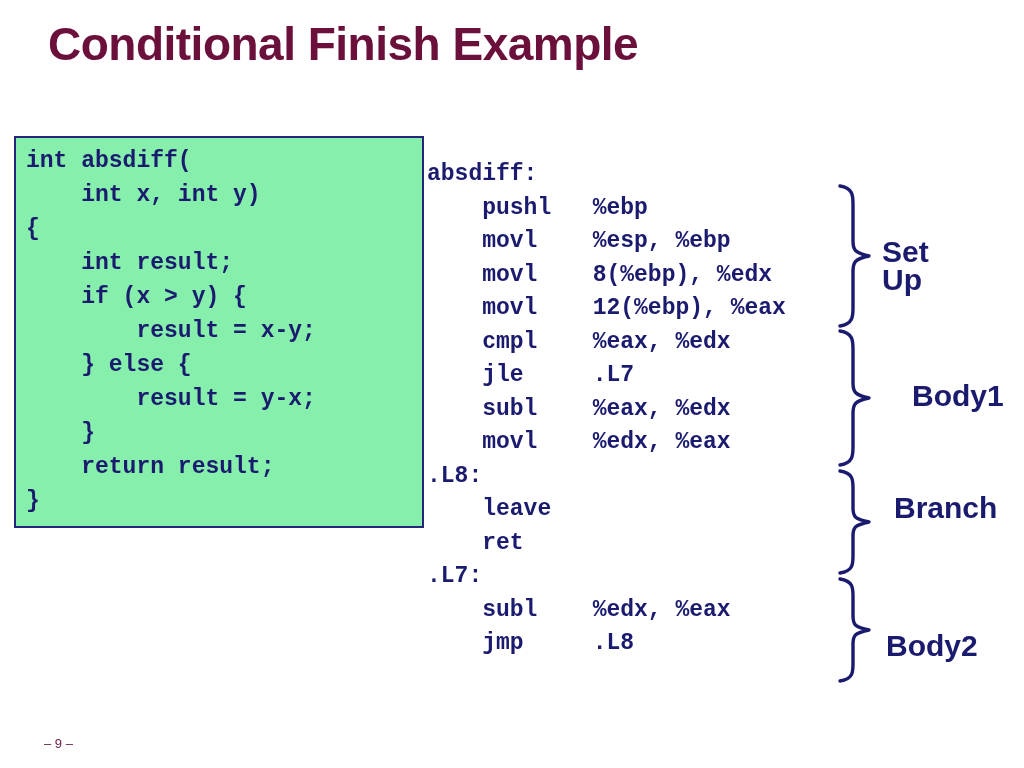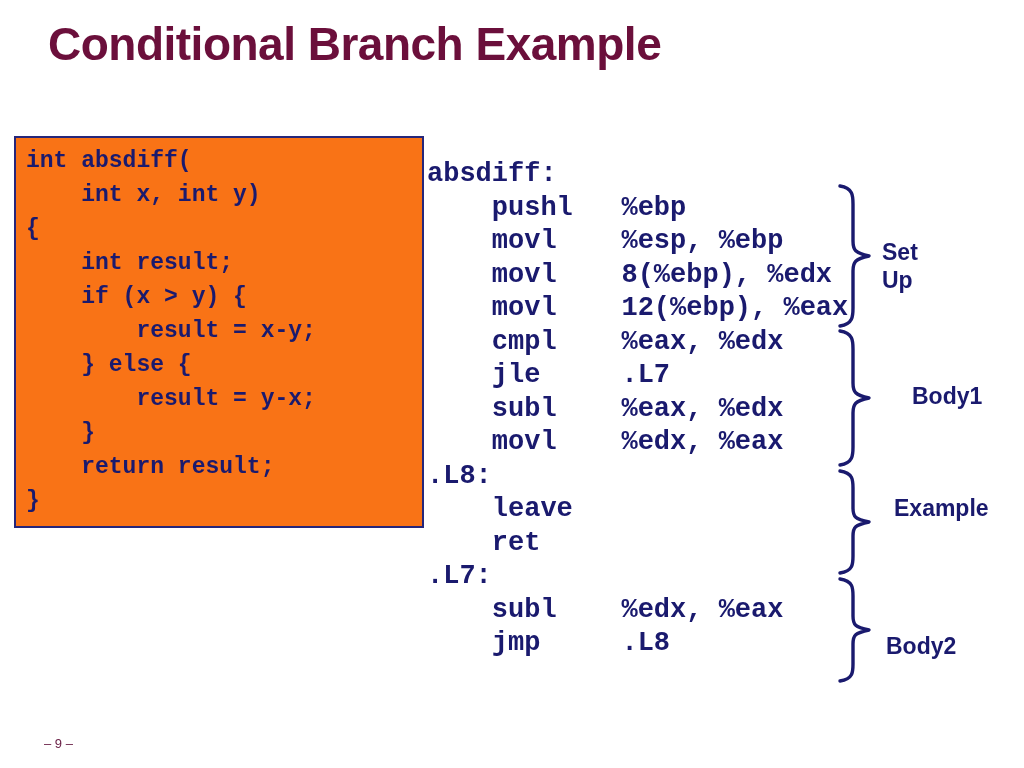--- a/index.html
+++ b/index.html
@@ -32,21 +32,21 @@
     white-space: nowrap;
   }
 
   
   #c-code-box {
     position: absolute;
     left: 14px;
     top: 136px;
     width: 410px;
     height: 392px;
-    background: #f97316;
+    background: #86efac;
     border: 2px solid #26267a;
     box-sizing: border-box;
   }
   #c-code-text {
     position: absolute;
     left: 10px;
     top: 6px;
     margin: 0;
     font-family: "Liberation Mono", "DejaVu Sans Mono", monospace;
     font-weight: bold;
@@ -57,42 +57,42 @@
   }
 
   
   #asm-code {
     position: absolute;
     left: 427px;
     top: 158px;
     margin: 0;
     font-family: "Liberation Mono", "DejaVu Sans Mono", monospace;
     font-weight: bold;
-    font-size: 27px;
+    font-size: 23px;
     line-height: 33.5px;
     color: #1a1a6e;
     white-space: pre;
   }
 
   
   #braces {
     position: absolute;
     left: 0;
     top: 0;
     width: 1024px;
     height: 768px;
     pointer-events: none;
   }
 
   
   .section-label {
     position: absolute;
     font-family: "Liberation Sans", sans-serif;
     font-weight: bold;
-    font-size: 23px;
+    font-size: 30px;
     line-height: 28px;
     color: #1a1a6e;
     white-space: pre-line;
   }
   #label-setup  { left: 882px; top: 238px; }
   #label-body1  { left: 912px; top: 382px; }
   #label-finish { left: 894px; top: 494px; }
   #label-body2  { left: 886px; top: 632px; }
 
   
@@ -104,21 +104,21 @@
     white-space: nowrap;
   }
   #footer-page   { left: 44px;  top: 736px; }
   #footer-course { left: 866px; top: 736px; margin-top: 44px; }
 </style>
 </head>
 <body>
 
 <div id="slide">
 
-  <div id="slide-title">Conditional Branch Example</div>
+  <div id="slide-title">Conditional Finish Example</div>
 
   <div id="c-code-box">
     <pre id="c-code-text">int absdiff(
     int x, int y)
 {
     int result;
     if (x &gt; y) {
         result = x-y;
     } else {
         result = y-x;
@@ -182,21 +182,21 @@
         L 853 664
         C 853 672 853 679 840 681"></path>
     </g>
   </svg>
 
   <div id="label-setup" class="section-label">Set
 Up</div>
 
   <div id="label-body1" class="section-label">Body1</div>
 
-  <div id="label-finish" class="section-label">Example</div>
+  <div id="label-finish" class="section-label">Branch</div>
 
   <div id="label-body2" class="section-label">Body2</div>
 
   <div id="footer-page" class="footer-text">– 9 –</div>
 
   <div id="footer-course" class="footer-text">15-213, F'06</div>
 
 </div>
 
 </body></html>

